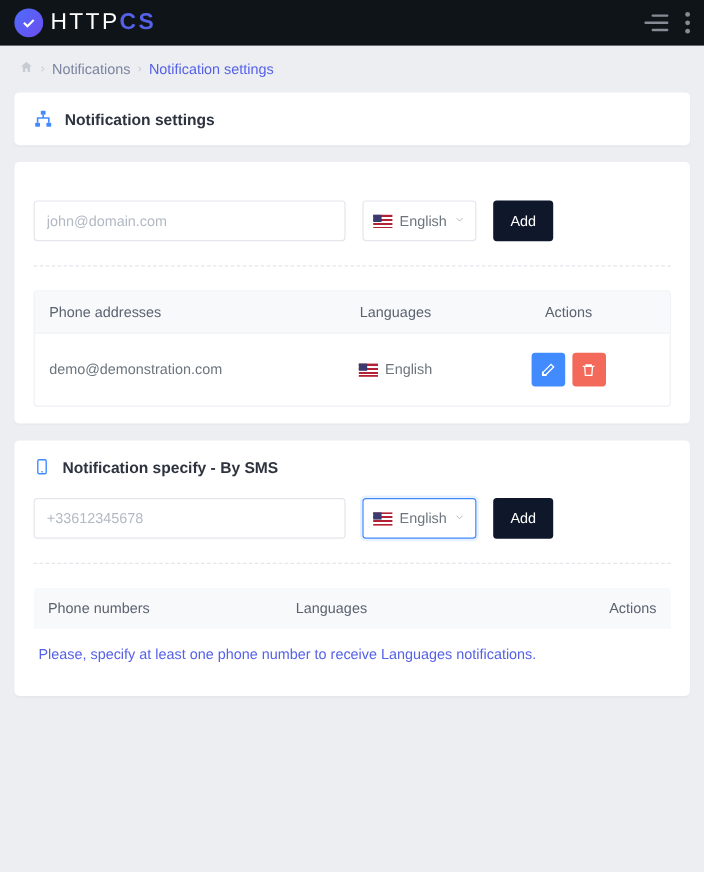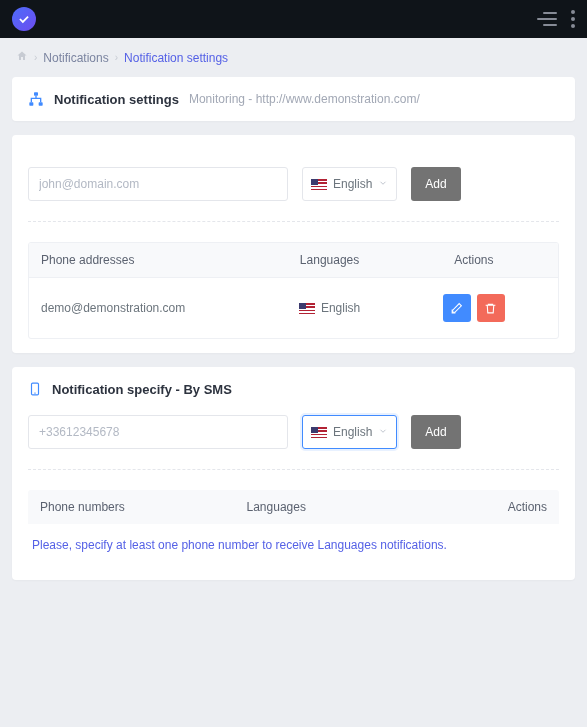--- a/index.html
+++ b/index.html
@@ -29,21 +29,21 @@
 .card-header .title { color: #2d333f; font-weight: 600; }
 .card-header .sub { color: #a2a8b5; font-weight: 400; font-size: 12px; }
 .form-row { display: flex; gap: 14px; align-items: center; margin-top: 18px; }
 .input { flex: 0 0 260px; height: 34px; border: 1px solid #e4e6eb; border-radius: 3px; padding: 0 10px; font-size: 12px; color: #3b82f6; outline: none; }
 .input::placeholder { color: #b3b9c4; }
 .select { height: 34px; min-width: 86px; border: 1px solid #e4e6eb; border-radius: 3px; padding: 0 8px; display: flex; align-items: center; gap: 6px; font-size: 12px; color: #6c757d; cursor: pointer; background: #fff; position: relative; }
 .select.active { border-color: #418bff; box-shadow: 0 0 0 2px rgba(65,139,255,0.12); }
 .select .chev { margin-left: auto; color: #b3b9c4; }
 .flag { width: 16px; height: 11px; background: linear-gradient(to bottom, #b22234 0%, #b22234 15%, #fff 15%, #fff 30%, #b22234 30%, #b22234 45%, #fff 45%, #fff 60%, #b22234 60%, #b22234 75%, #fff 75%, #fff 90%, #b22234 90%); position: relative; border: 0; }
 .flag::before { content:""; position:absolute; top:0; left:0; width:7px; height:6px; background:#3c3b6e; }
-.btn-add { background: #737373; color: #fff; border: none; height: 34px; padding: 0 14px; border-radius: 3px; font-size: 12px; cursor: pointer; }
+.btn-add { background: #0f172a; color: #fff; border: none; height: 34px; padding: 0 14px; border-radius: 3px; font-size: 12px; cursor: pointer; }
 .dashed-sep { border-top: 1px dashed #e4e6eb; margin: 20px 0; }
 .table { width: 100%; border: 1px solid #eef0f4; border-radius: 3px; overflow: hidden; }
 .table-head { background: #f8f9fb; display: flex; padding: 10px 12px; font-size: 12px; color: #5b6270; }
 .table-row { display: flex; padding: 16px 12px; align-items: center; font-size: 12px; color: #6c757d; border-top: 1px solid #eef0f4; justify-content: space-between; }
 .col-a { flex: 1.5; }
 .col-b { flex: 1; text-align: center; display: flex; align-items: center; justify-content: center; gap: 6px; }
 .col-c { flex: 1; text-align: center; }
 .actions { display: flex; gap: 6px; justify-content: center; }
 .icon-btn { width: 28px; height: 28px; border: none; border-radius: 3px; display: flex; align-items: center; justify-content: center; cursor: pointer; color: #fff; }
 .icon-btn.edit { background: #418bff; }
@@ -59,20 +59,21 @@
 </head>
 <body>
 
 <div class="header">
   <div class="logo">
     <div class="logo-check">
       <svg viewBox="0 0 24 24" fill="none" stroke="#fff" stroke-width="3">
           <polyline points="5 12 10 17 19 8"></polyline>
         </svg>
     </div>
+    <div class="logo-text"><span>HTTP</span><b>CS</b></div>
   </div>
   <div class="header-right">
     <div class="menu-lines">
         <span></span>
         <span></span>
         <span></span>
       </div>
     <div class="dots">
         <span></span>
         <span></span>
@@ -99,21 +100,20 @@
     <div class="card-header">
       <span class="icon">
         <svg width="16" height="16" viewBox="0 0 24 24" fill="currentColor">
             <rect x="9" y="2" width="6" height="5" rx="1"></rect>
             <rect x="2" y="17" width="6" height="5" rx="1"></rect>
             <rect x="16" y="17" width="6" height="5" rx="1"></rect>
             <path d="M12 7v4M12 11H5v6M12 11h7v6" stroke="currentColor" stroke-width="2" fill="none"></path>
           </svg>
       </span>
       <span class="title">Notification settings</span>
-      <span class="sub">Monitoring - http://www.demonstration.com/</span>
     </div>
   </div>
 
   <div class="card">
 
     <div class="form-row">
       <input class="input" type="text" placeholder="john@domain.com" style="">
       <div class="select">
         <span class="flag"></span>
         <span>English</span>

